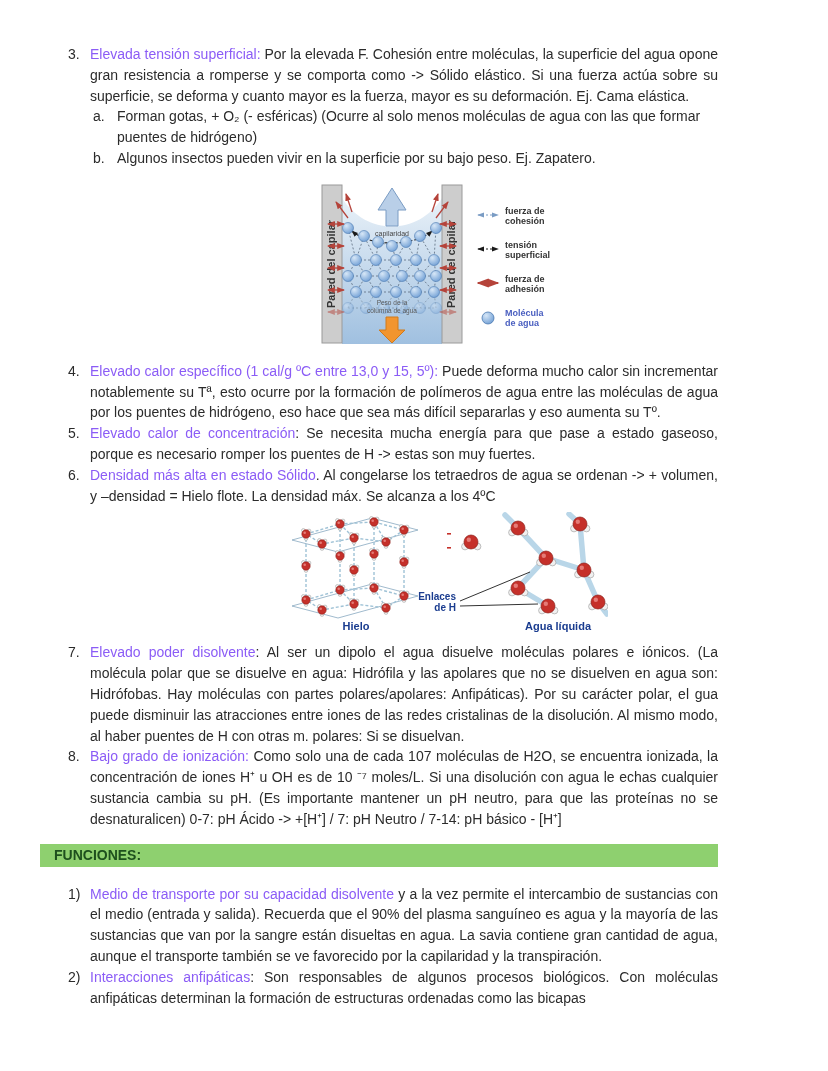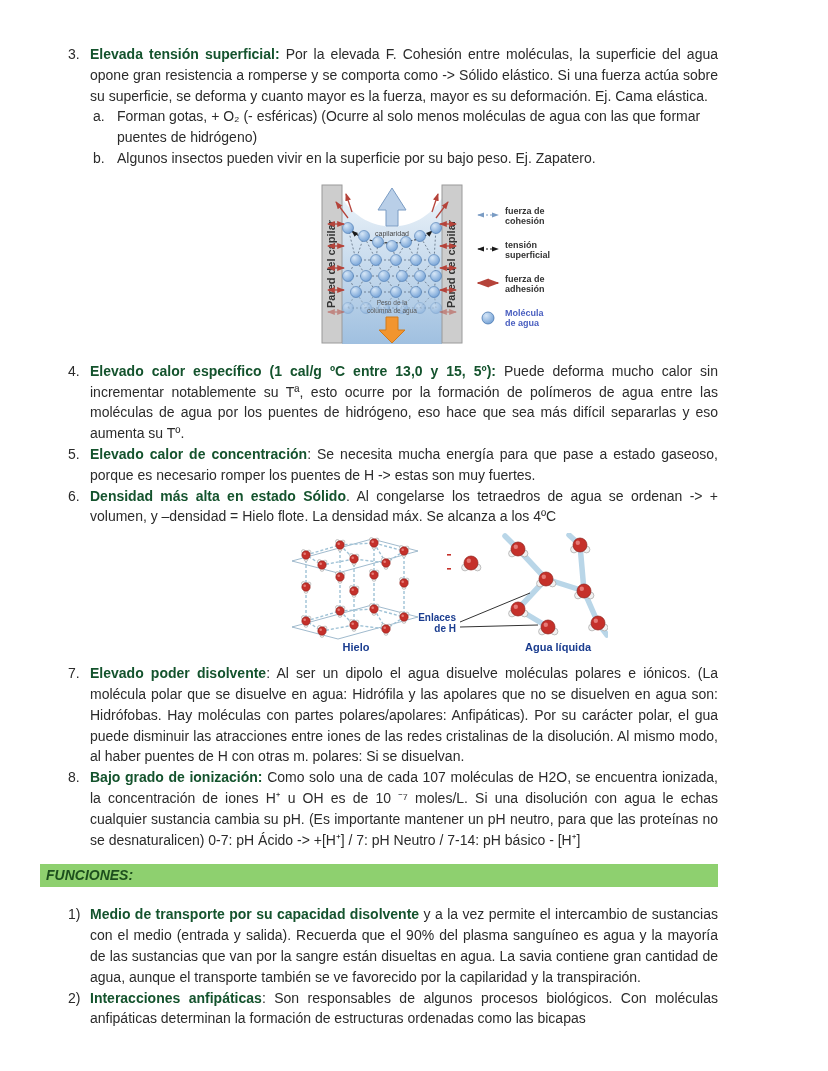--- a/index.html
+++ b/index.html
@@ -6,31 +6,31 @@
   body{
     width:828px;height:1071px;background:#ffffff;
     font-family:"Liberation Sans", sans-serif;
     color:#2b2b2b;
   }
   .page{box-sizing:border-box;width:828px;height:1071px;padding:44px 110px 10px 40px;overflow:hidden;}
   .list{margin-left:28px;}
   .item{display:flex;font-size:14px;line-height:20.8px;}
   .num{flex:none;width:22px;}
   .txt{flex:1;text-align:justify;}
-  b{font-weight:bold;color:#14532d;}
+  b{font-weight:normal;color:#8b5cf6;}
   .sublist{margin-left:25px;}
   .subitem{display:flex;font-size:14px;line-height:20.8px;}
   .subnum{flex:none;width:24px;}
   .subtxt{flex:1;}
   .fig1{margin:15px 0 13px 238px;}
   .fig2{margin:6px 0 4px 210px;}
   .section-bar{
     margin:14px 0 17px 0;height:23px;line-height:23px;
-    padding-left:6px;box-sizing:border-box;
-    font-size:14px;font-weight:bold;font-style:italic;
+    padding-left:14px;box-sizing:border-box;
+    font-size:14px;font-weight:bold;
   }
   svg text{font-family:"Liberation Sans", sans-serif;}
 </style>
 </head>
 <body>
 
 <div class="page">
 
   <div class="list">
 

